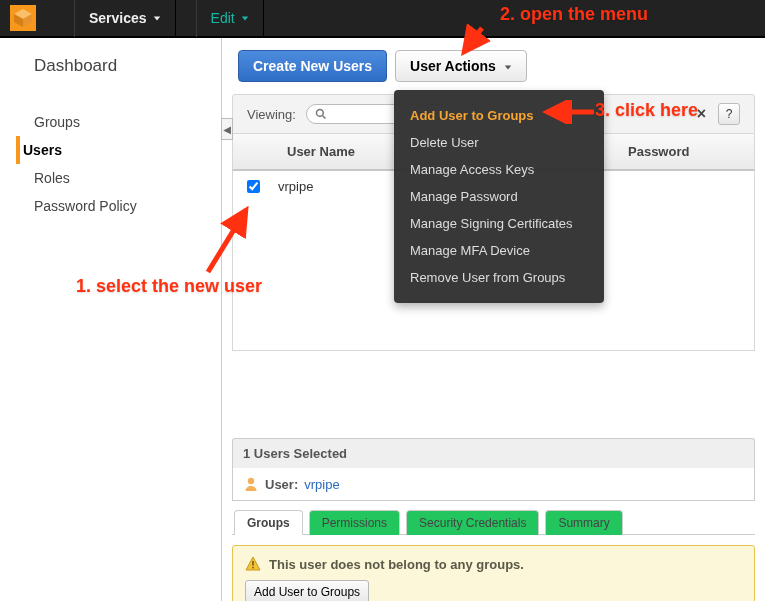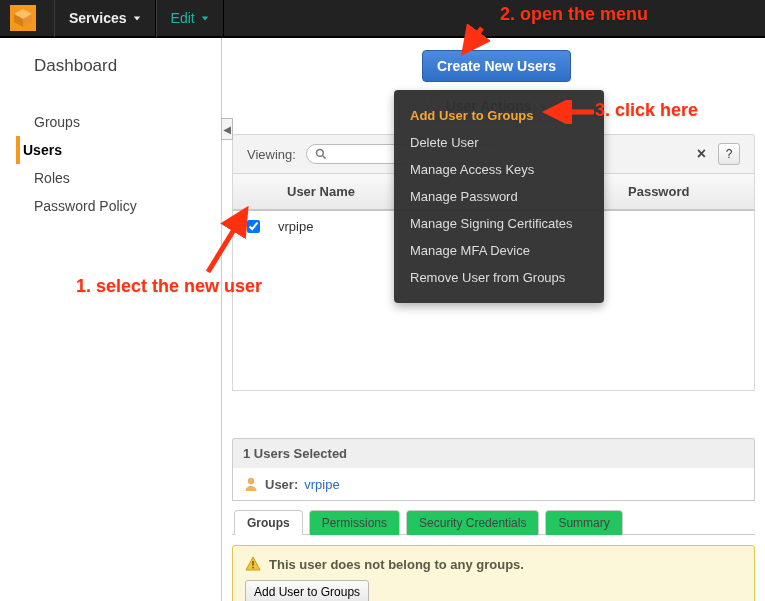--- a/index.html
+++ b/index.html
@@ -2,20 +2,21 @@
 <html><head>
 <meta charset="utf-8">
 <style>
   * { box-sizing: border-box; margin: 0; padding: 0; font-family: "Helvetica Neue", Arial, sans-serif; }
   body { width: 765px; height: 601px; background: #fff; font-size: 13px; color: #333; position: relative; overflow: hidden; }
 
   
   .nav {
     background: #222; height: 38px; display: flex; align-items: center; padding: 0 10px;
     border-bottom: 2px solid #000;
+    gap: 20px;
   }
   .nav .cube {
     width: 26px; height: 26px; background: #f7981d; margin-right: 18px; display:flex; align-items:center; justify-content:center;
   }
   .nav .cube svg { display:block; }
   .nav-item {
     color: #eee; font-weight: bold; font-size: 14px; padding: 0 14px; height: 38px; display:flex; align-items:center;
     border-left: 1px solid #3a3a3a; border-right: 1px solid #000; cursor:pointer;
   }
   .nav-item.muted { color: #14b8a6; font-weight: normal; }
@@ -36,21 +37,21 @@
     margin-left: -18px; padding-left: 3px;
   }
 
   
   .main { flex:1; position: relative; padding: 12px 10px; }
   .collapse-handle {
     position:absolute; left:-1px; top:80px; width:12px; height:22px;
     border:1px solid #bbb; background:#f4f4f4; display:flex; align-items:center; justify-content:center; font-size:10px; color:#666;
   }
 
-  .toolbar { display:flex; gap:8px; align-items:center; margin-bottom: 12px; margin-left: 6px; flex-direction: column;}
+  .toolbar { display:flex; gap:8px; align-items:center; margin-bottom: 12px; margin-left: 6px;}
   .btn {
     border-radius: 4px; padding: 7px 14px; font-size: 14px; font-weight:bold; cursor:pointer;
     border:1px solid #bbb; background: linear-gradient(#fff,#eaeaea);
   }
   .btn-primary {
     background: linear-gradient(#4c8cde,#2f6ec6); color:#fff; border-color:#2b5ea7;
   }
   .btn .caret { margin-left:4px;}
 
   .viewing-row {

